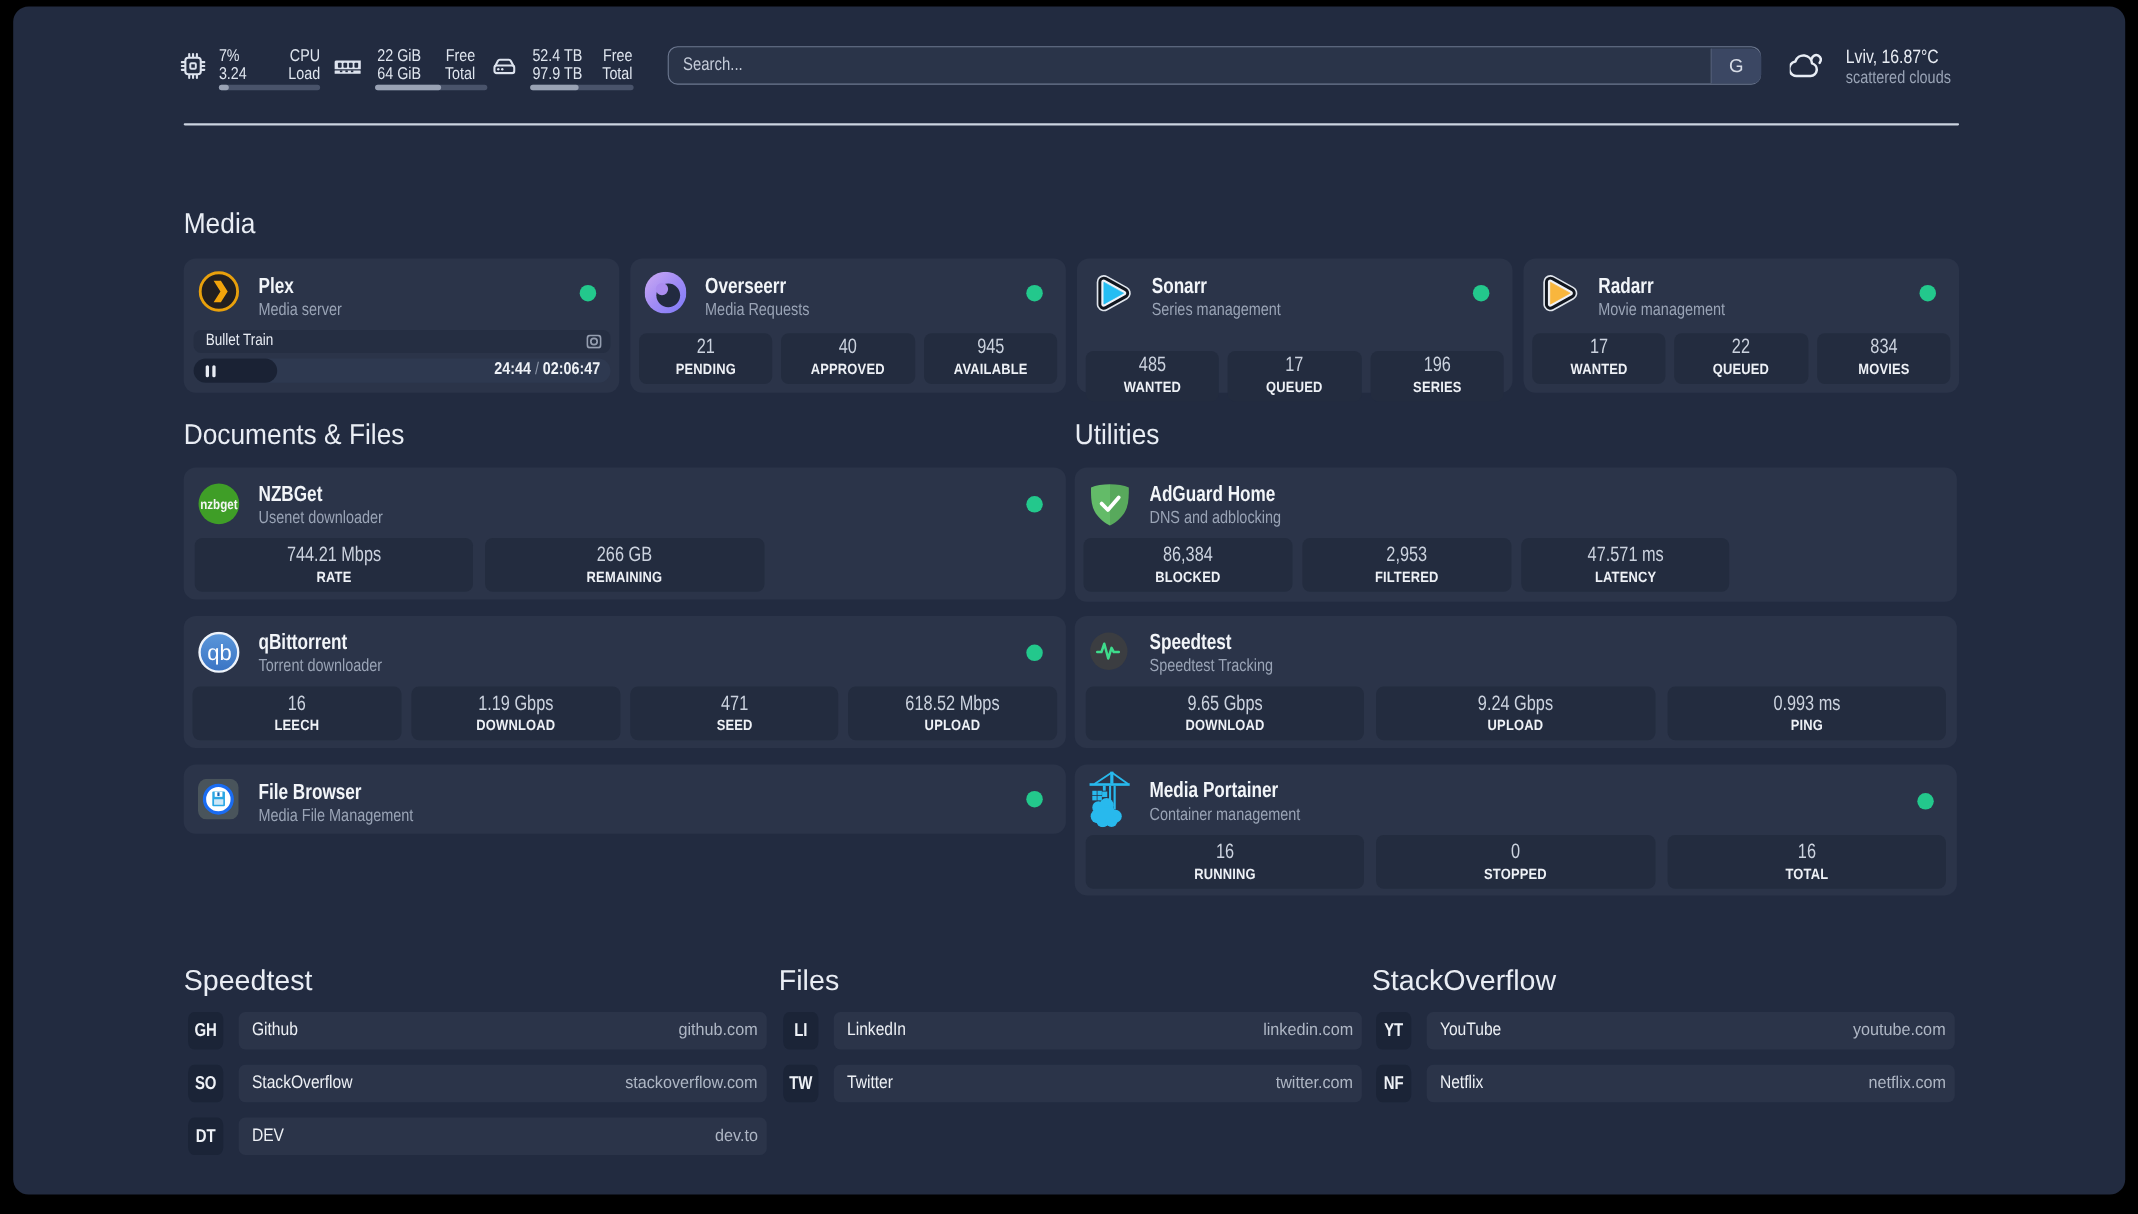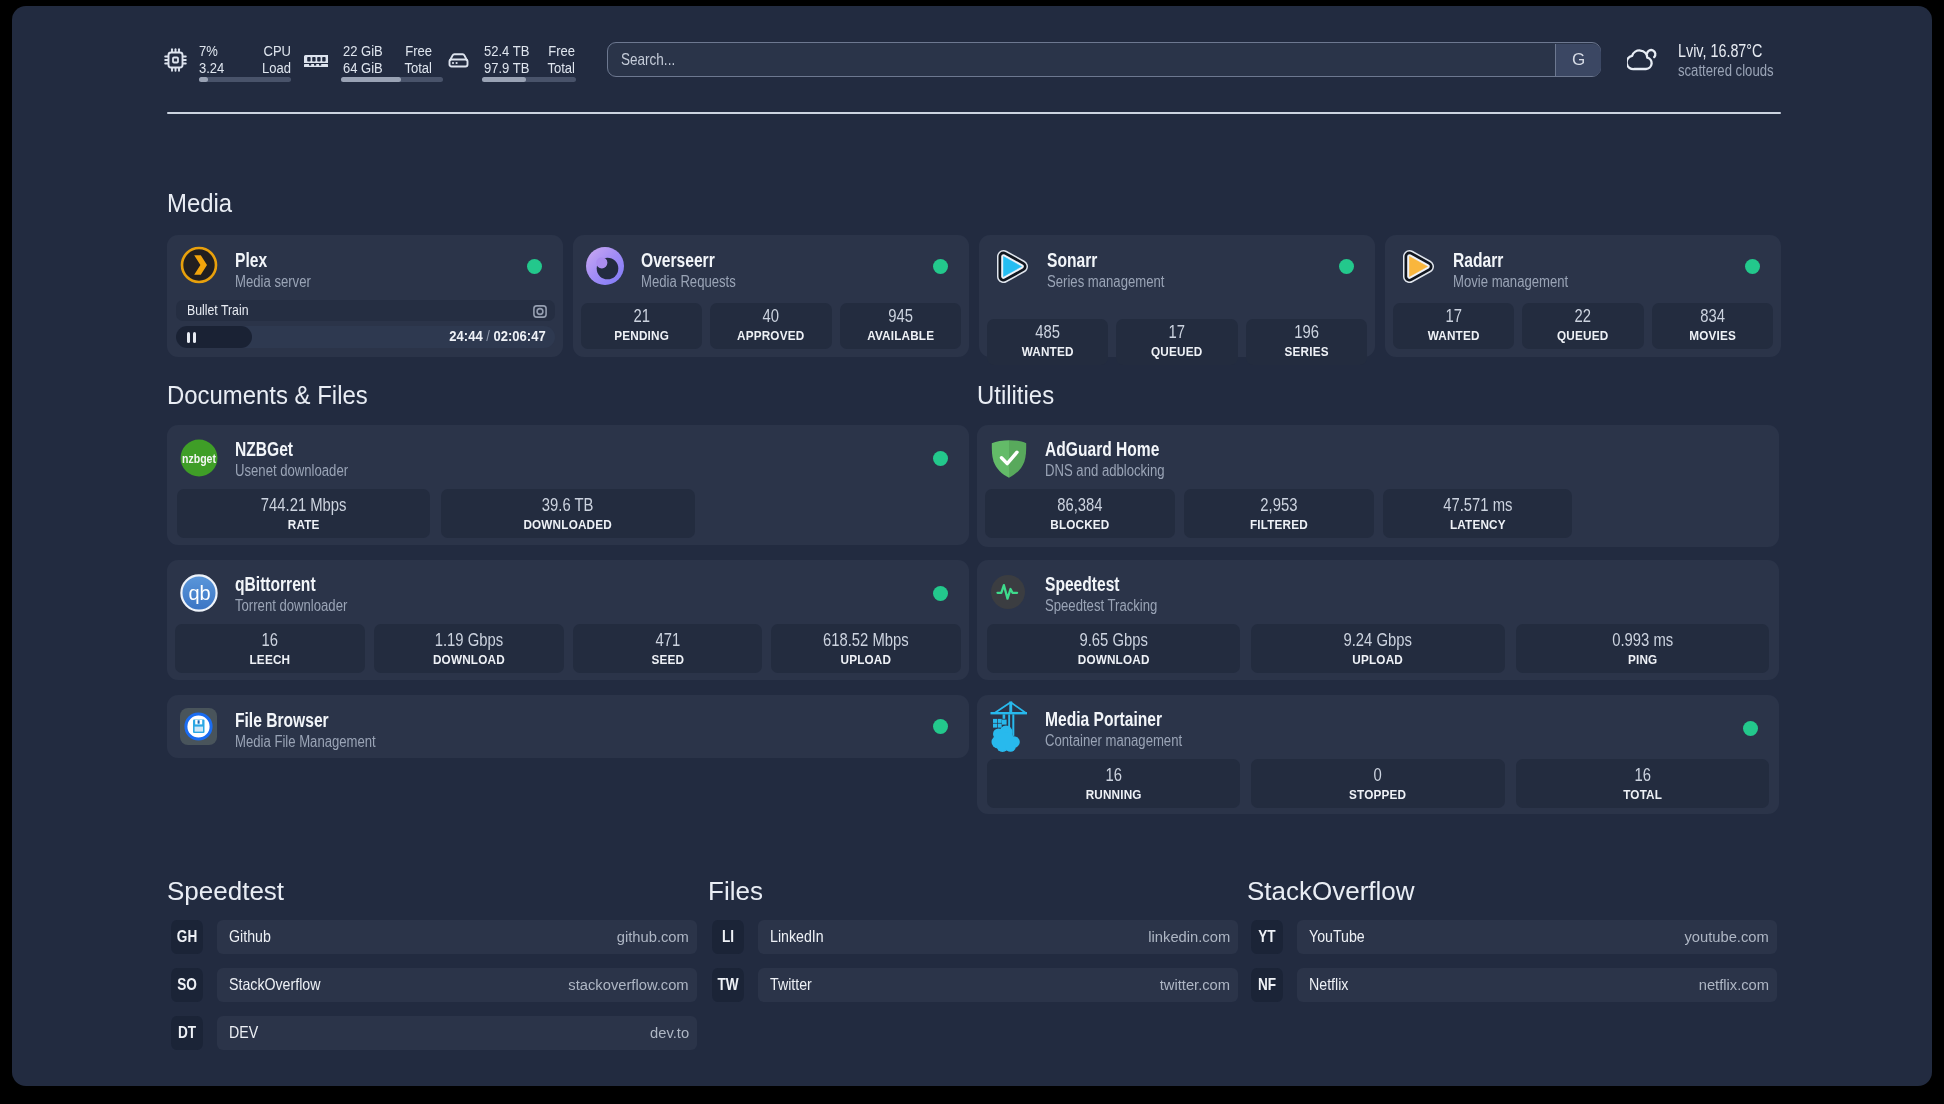--- a/index.html
+++ b/index.html
@@ -205,22 +205,22 @@
         </svg></div>
       <div style="position:absolute;left:68px;top:13px;font-size:20px;font-weight:700;color:#f2f5f9;transform:scaleX(0.78);transform-origin:left center;">NZBGet</div>
       <div style="position:absolute;left:68px;top:37px;font-size:16px;color:#9aa4b6;transform:scaleX(0.82);transform-origin:left center;">Usenet downloader</div>
       <div style="position:absolute;top:26px;right:21px;width:15px;height:15px;border-radius:50%;background:#23c88c;"></div>
       <div style="position:absolute;left:10px;right:10px;top:64px;display:grid;grid-template-columns:repeat(3,1fr);gap:11px;">
         <div class="sb" style="height:49px;padding-top:6px;">
           <div class="sv" style="font-size:19px;">744.21 Mbps</div>
           <div class="sl" style="font-size:13.5px;">RATE</div>
         </div>
         <div class="sb" style="height:49px;padding-top:6px;">
-          <div class="sv" style="font-size:19px;">39.6 TB</div>
-          <div class="sl" style="font-size:13.5px;">DOWNLOADED</div>
+          <div class="sv" style="font-size:19px;">266 GB</div>
+          <div class="sl" style="font-size:13.5px;">REMAINING</div>
         </div>
       </div>
     </div>
     <div class="card" style="left:965px;top:419px;width:802px;height:122px;">
       <div style="position:absolute;left:13px;top:14px;"><svg width="38" height="40" viewBox="0 0 38 40" style="">
           <defs>
             <linearGradient id="agg" x1="0" y1="0" x2="1" y2="0">
               <stop offset="0.5" stop-color="#63bb68"></stop>
               <stop offset="0.5" stop-color="#58a95c"></stop>
             </linearGradient>

